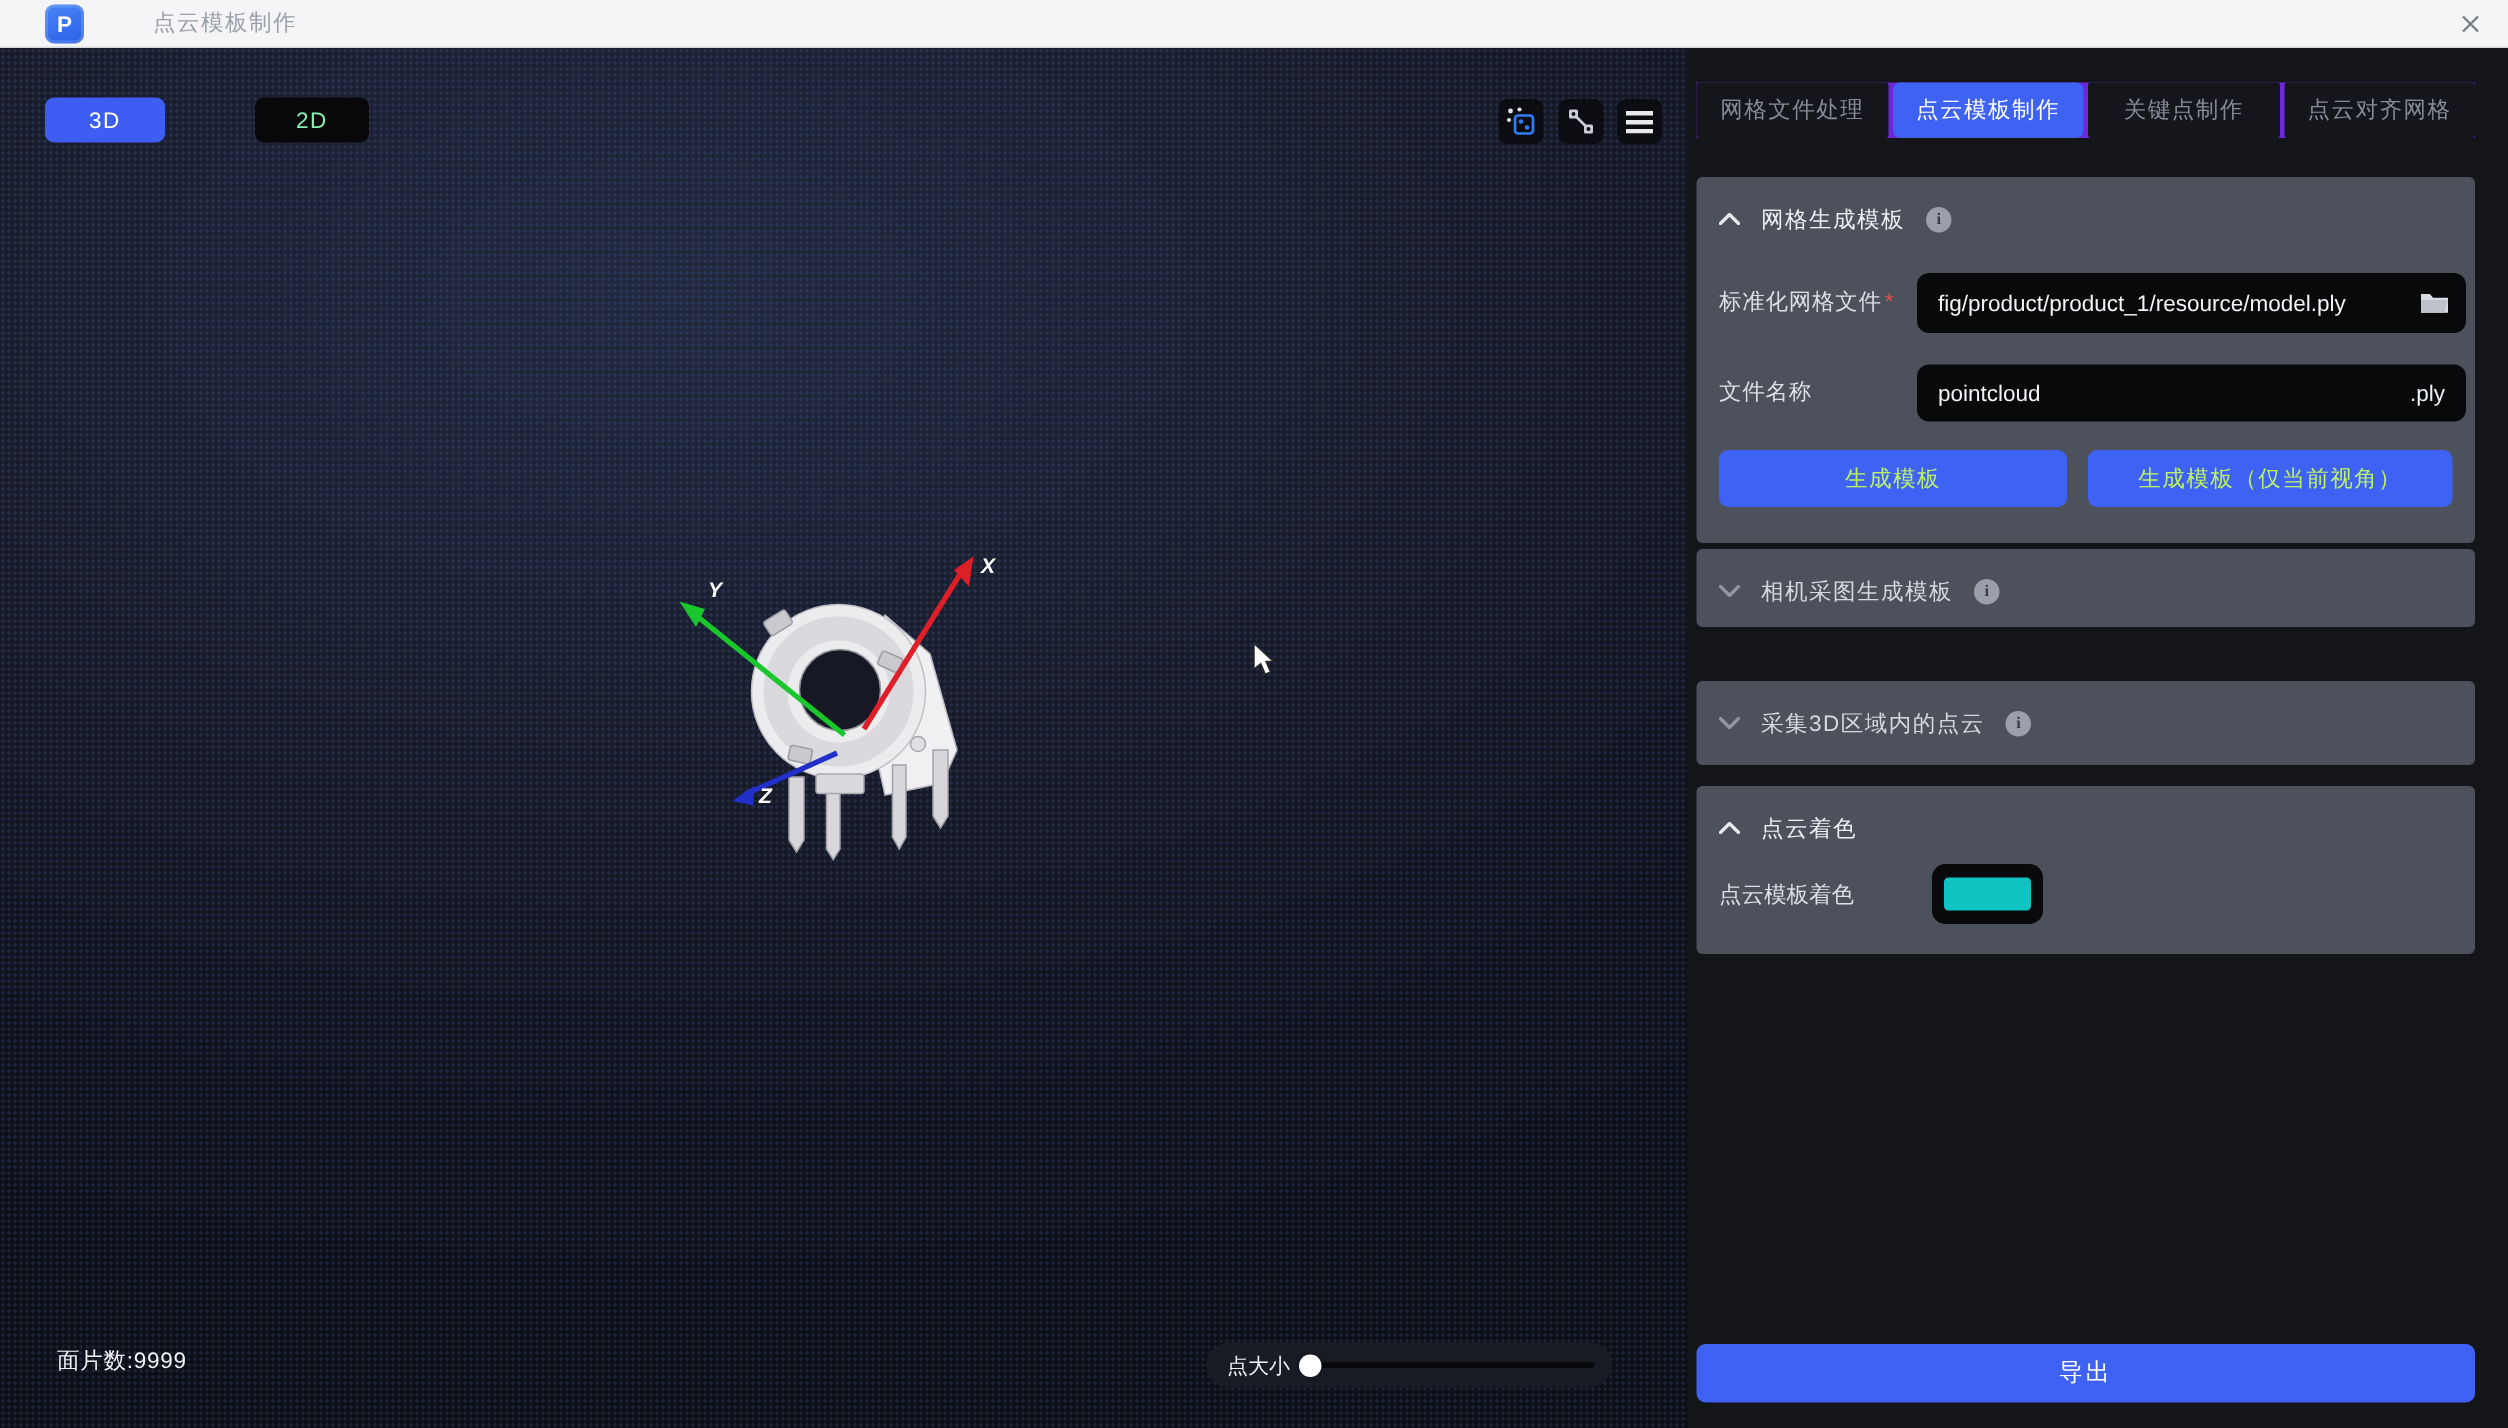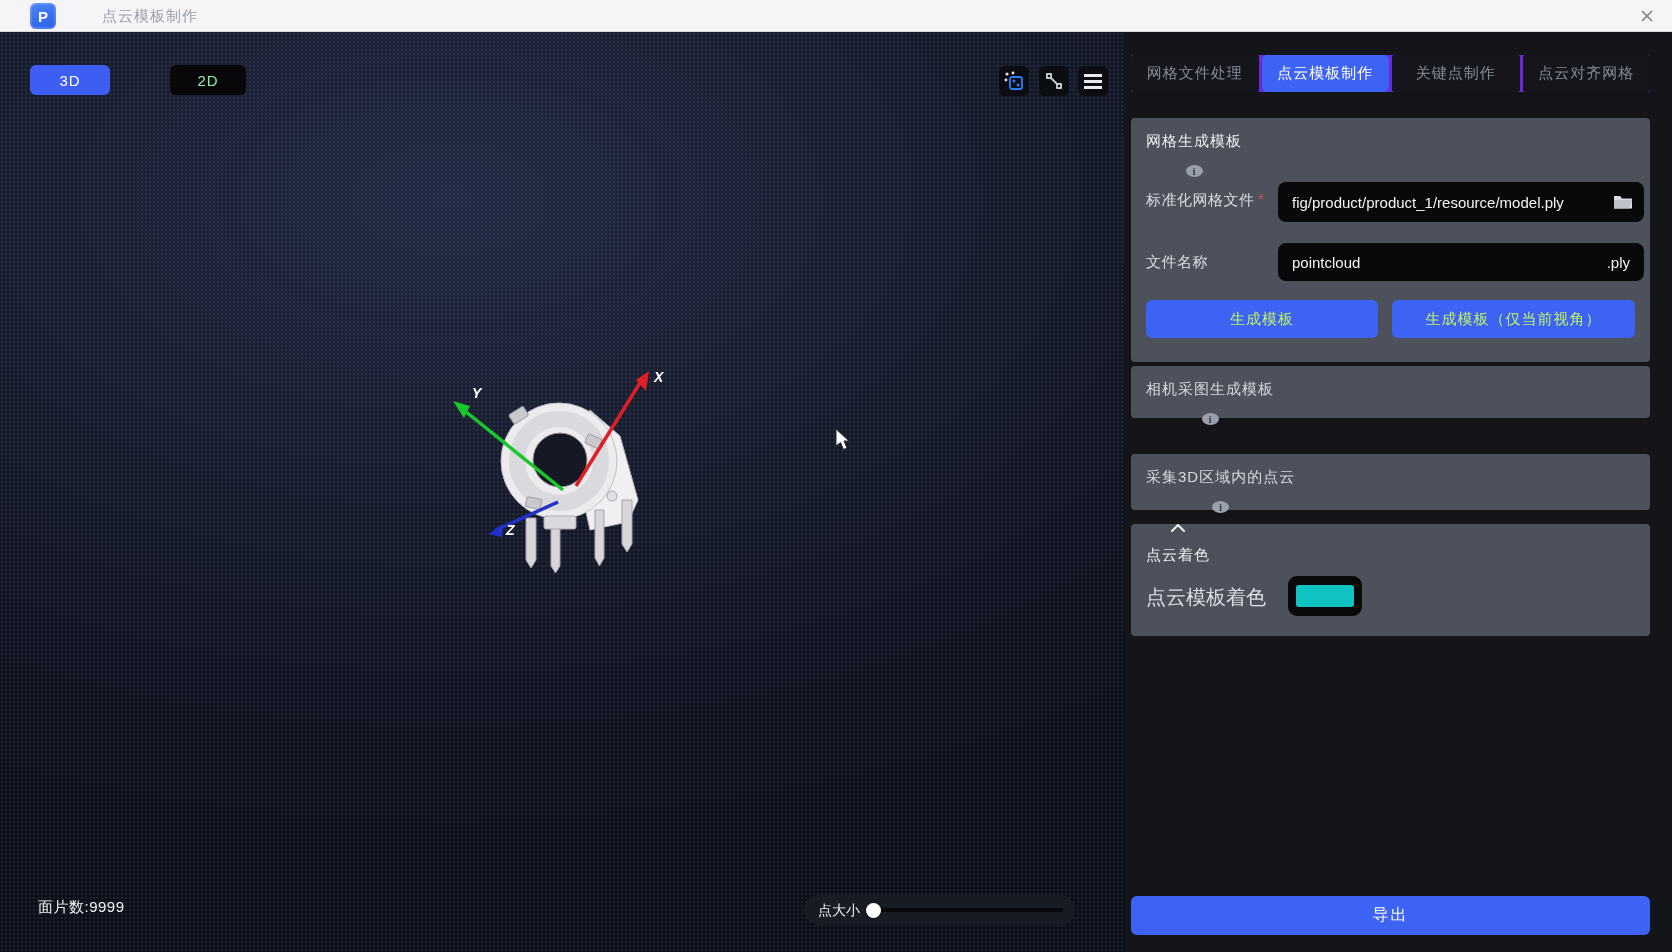--- a/index.html
+++ b/index.html
@@ -55,48 +55,48 @@
   .tab { flex:1; background:#15161c; color:#868c96; font-size:15px; border:none; border-radius:2px;
     font-family:inherit; display:flex; align-items:center; justify-content:center; letter-spacing:1px; }
   .tab.active { background:#3e63f4; color:#fff; border-radius:5px; }
 
   .section { position:absolute; left:6px; width:519px; background:#4d515b; border-radius:4px; }
   .sec1 { top:86px; height:244px; }
   .sec2 { top:334px; height:52px; }
   .sec3 { top:422px; height:56px; }
   .sec4 { top:492px; height:112px; }
 
-  .sec-header { position:absolute; left:15px; top:0; height:56px; display:flex; align-items:center; gap:14px;flex-direction:column; }
+  .sec-header { position:absolute; left:15px; top:0; height:56px; display:flex; align-items:center; gap:14px; }
   .sec1 .sec-header, .sec4 .sec-header { height:56px; }
   .sec-title { color:#edeff3; font-size:15px; font-weight:500; letter-spacing:1px; }
   .sec2 .sec-title, .sec3 .sec-title { color:#d5d9df; font-weight:400; }
   .info-icon { width:17px; height:17px; border-radius:50%; background:#99a0ab; color:#383c45;
     font-size:11px; font-weight:bold; display:flex; align-items:center; justify-content:center;
     font-family:"Liberation Serif", serif; }
 
   .field-label { position:absolute; left:15px; color:#dcdfe5; font-size:15px; letter-spacing:.5px; }
   .req { color:#e05252; margin-left:2px; }
   .f-input { position:absolute; left:147px; width:366px; background:#08090b; border-radius:8px;
     color:#f2f3f6; font-size:15px;text-align:right; }
   .f-input .val { position:absolute; left:14px; top:0; bottom:0; display:flex; align-items:center;
     white-space:nowrap; overflow:hidden; max-width:320px; }
-  .file-row .field-label { top:64px; line-height:40px;font-family:Liberation Mono, monospace; }
+  .file-row .field-label { top:64px; line-height:40px; }
   .file-row .f-input { top:64px; height:40px; }
   .folder-btn { position:absolute; right:8px; top:8px; width:26px; height:24px; background:none; border:none;
     display:flex; align-items:center; justify-content:center; }
   .name-row .field-label { top:125px; line-height:38px; }
   .name-row .f-input { top:125px; height:38px; }
   .suffix { position:absolute; right:14px; top:0; bottom:0; display:flex; align-items:center; color:#eef1f5; }
 
   .gen-btn { position:absolute; top:182px; height:38px; border:none; border-radius:6px;
     background:#3e63f4; color:#bef264; font-size:15px; font-family:inherit; letter-spacing:1px; }
   .gen-btn.b1 { left:15px; width:232px; }
   .gen-btn.b2 { left:261px; width:243px; }
 
-  .swatch-row-label { position:absolute; left:15px; top:54px; line-height:38px; color:#dcdfe5; font-size:20px; }
+  .swatch-row-label { position:absolute; left:15px; top:54px; line-height:38px; color:#dcdfe5; font-size:15px; }
   .swatch-wrap { position:absolute; left:157px; top:52px; width:74px; height:40px;
     background:#0a0a0c; border-radius:9px; border:none; }
   .swatch { position:absolute; left:8px; top:9px; width:58px; height:22px; border-radius:3px; background:#10c3c3; }
 
   .export-btn { position:absolute; left:6px; top:864px; width:519px; height:39px; border:none;
     border-radius:6px; background:#3e63f4; color:#fff; font-size:16px; font-family:inherit; letter-spacing:2px; }
 
   .chev { display:block; }
 </style>
 </head>

